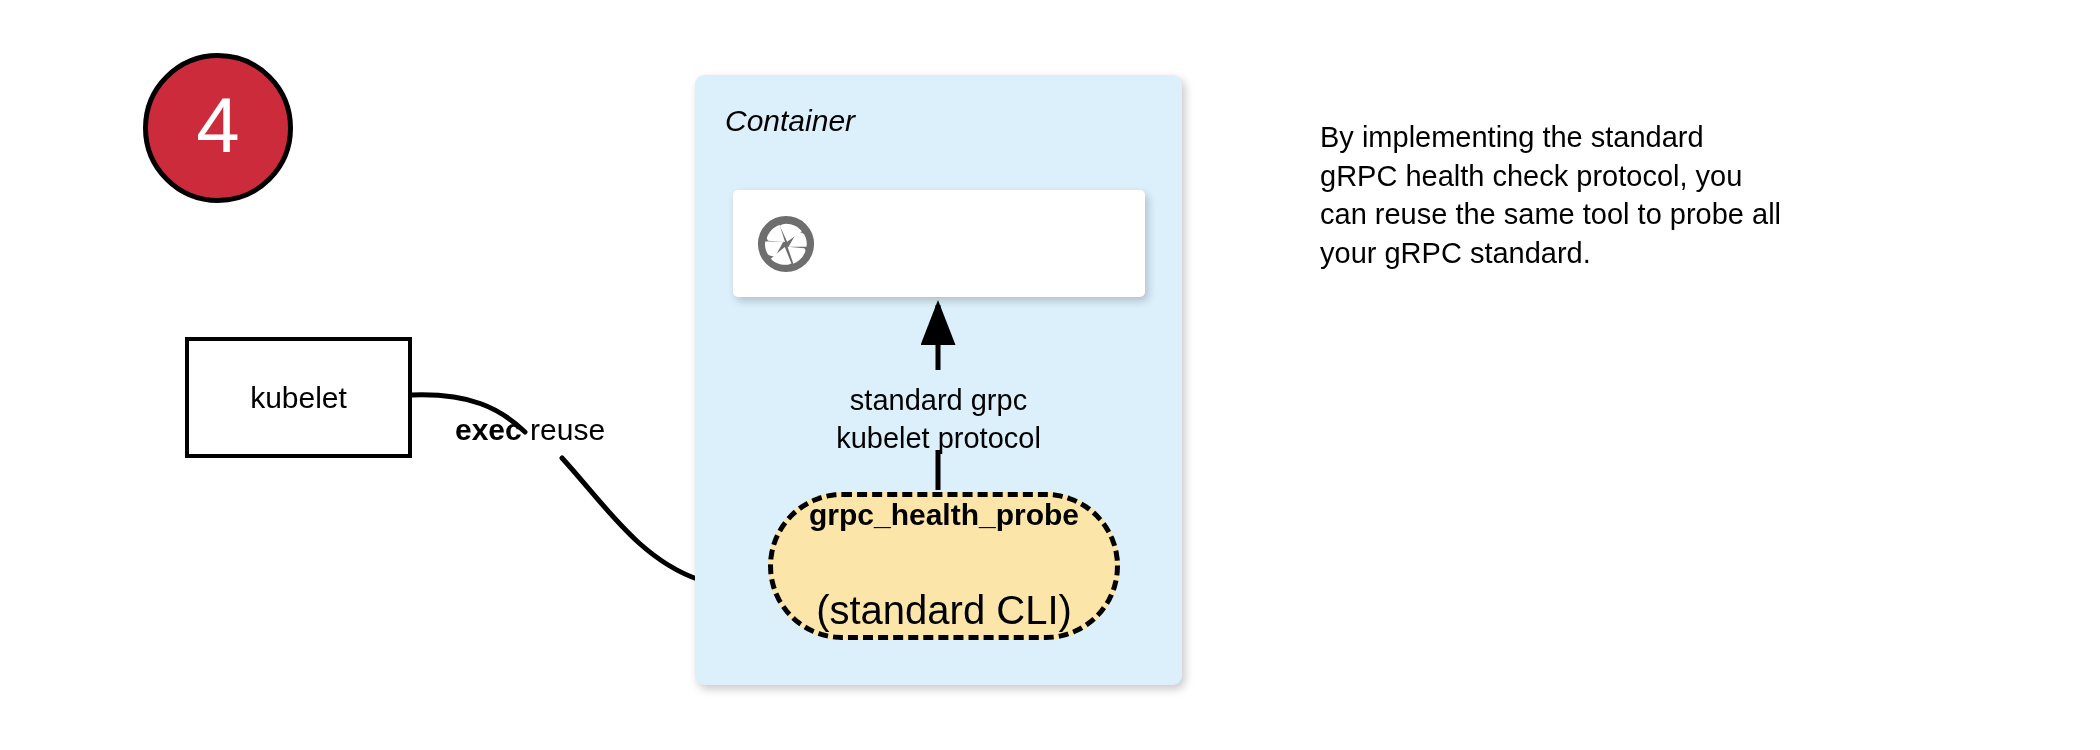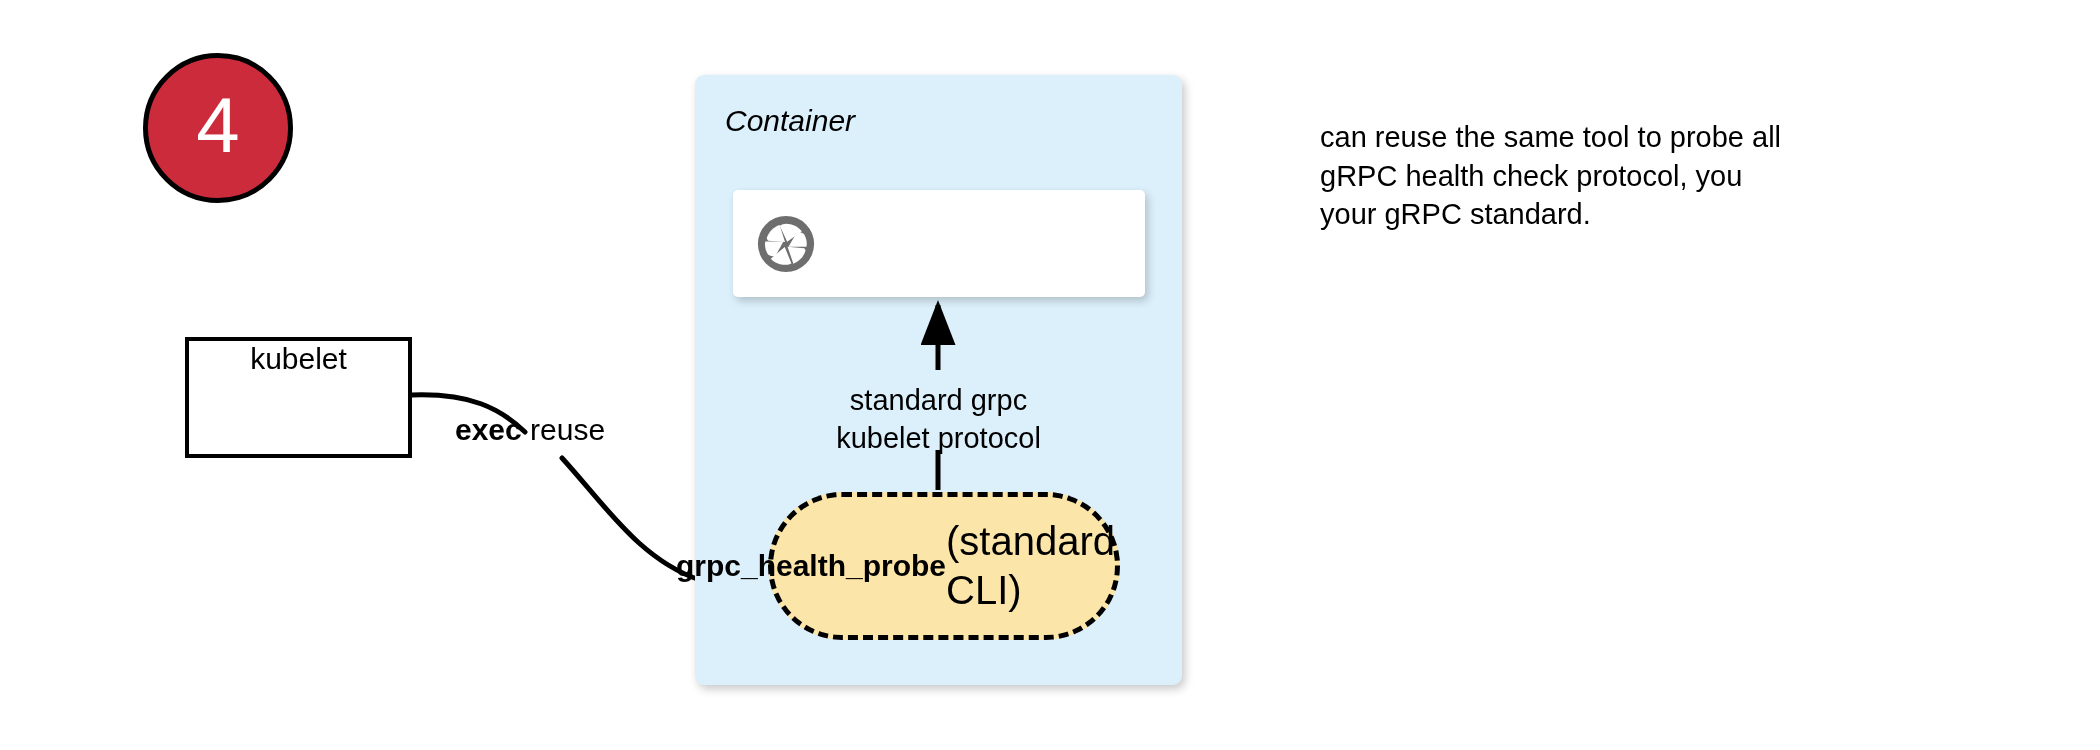--- a/index.html
+++ b/index.html
@@ -44,21 +44,21 @@
   #kubelet-box {
     position: absolute;
     left: 185px;
     top: 337px;
     width: 227px;
     height: 121px;
     background: #ffffff;
     border: 4px solid #000000;
     box-sizing: border-box;
     display: flex;
-    align-items: flex-start;
+    align-items: center;
     justify-content: center;
   }
   #kubelet-box .node-label {
     font-size: 30px;
     line-height: 1.2;
   }
 
   
   #container-panel {
     position: absolute;
@@ -111,23 +111,23 @@
     position: absolute;
     left: 768px;
     top: 492px;
     width: 352px;
     height: 148px;
     background: #FCE5A8;
     border: 5px dashed #000000;
     border-radius: 74px;
     box-sizing: border-box;
     display: flex;
-    flex-direction: row;
-    align-items: center;
-    justify-content: flex-end;
+    flex-direction: column;
+    align-items: center;
+    justify-content: space-between;
   }
   #health-probe-node .probe-name {
     font-size: 30px;
     font-weight: bold;
     line-height: 1.22;
   }
   #health-probe-node .probe-sub {
     font-size: 40px;
     line-height: 1.22;
   }
@@ -242,16 +242,17 @@
 
 <div id="kubelet-box">
   <span class="node-label">kubelet</span>
 </div>
 
 <div id="step-badge">
   <span class="badge-num">4</span>
 </div>
 
 <div id="side-note">
+  <span class="note-line">By implementing the standard</span>
+  <span class="note-line">gRPC health check protocol, you</span>
   <span class="note-line">can reuse the same tool to probe all</span>
-  <span class="note-line">gRPC health check protocol, you</span>
   <span class="note-line">your gRPC standard.</span>
 </div>
 
 </body></html>

